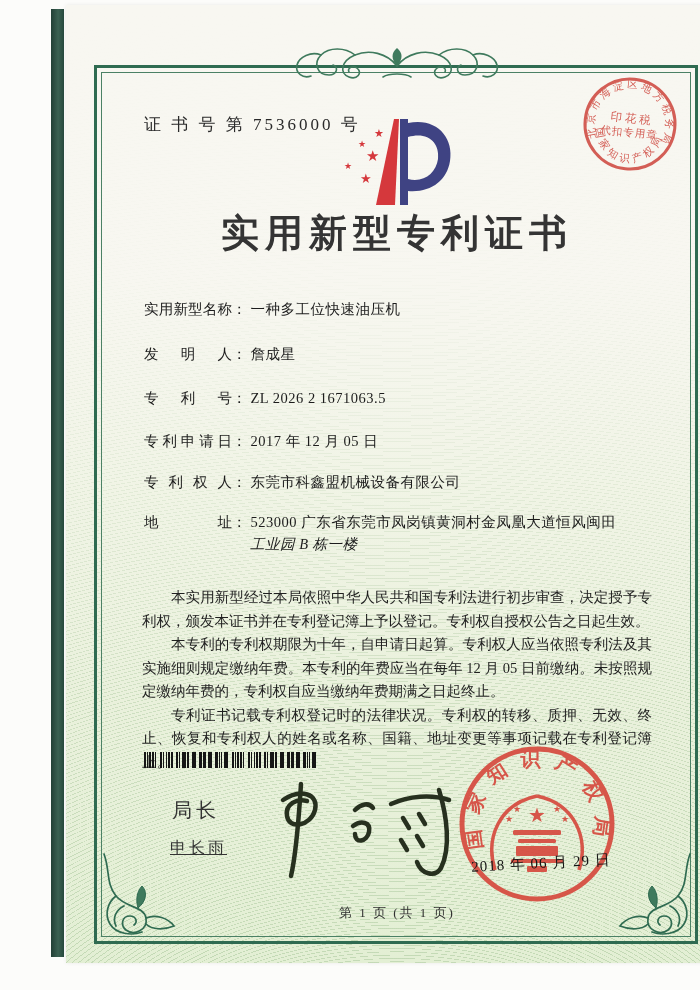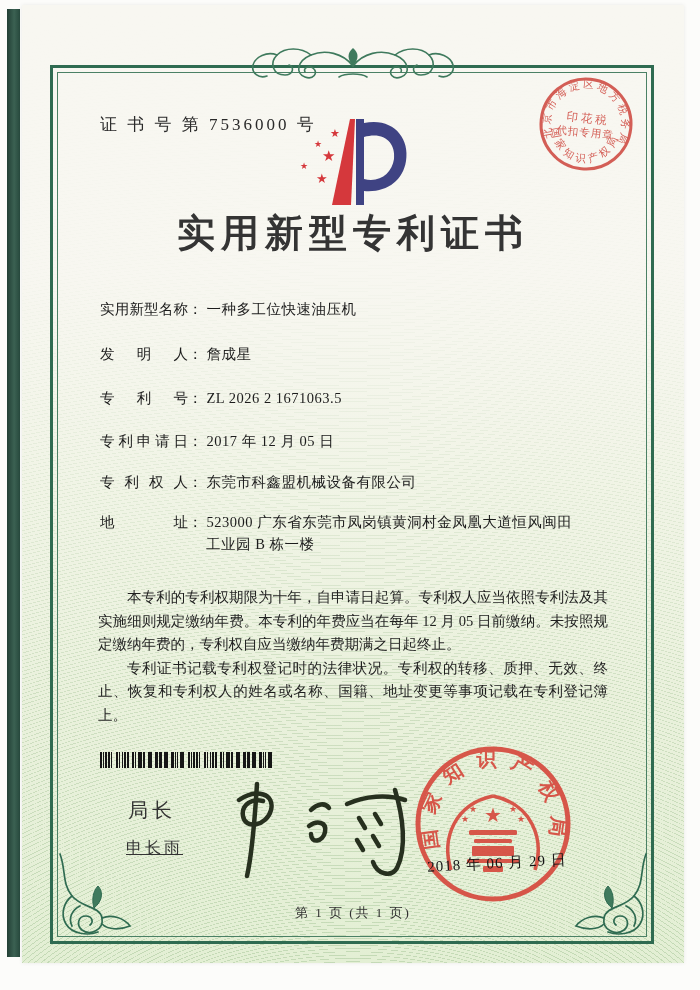--- a/index.html
+++ b/index.html
@@ -1,17 +1,17 @@
 <!DOCTYPE html>
 <html><head>
 <meta charset="utf-8">
 <style>
   html,body{margin:0;padding:0;width:700px;height:990px;background:#fcfcfa;overflow:hidden;
     font-family:"Liberation Serif","DejaVu Serif",serif;}
-  .photo{position:relative;width:564px;height:990px;}
+  .photo{position:relative;width:564px;height:990px;margin-left:44px;}
   .book-edge{position:absolute;left:7px;top:9px;width:13px;height:948px;
     background:linear-gradient(90deg,#223f35 0%,#3b6152 55%,#27493d 100%);}
   .page{position:absolute;left:22px;top:5px;width:662px;height:958px;
     background:
       linear-gradient(180deg,#f8f7f1 0%,rgba(248,247,241,.92) 28%,rgba(241,245,230,.55) 52%,rgba(232,241,216,.18) 72%,rgba(228,240,210,0) 100%),
       repeating-radial-gradient(1200px 800px at 50% 118%,rgba(96,150,84,.24) 0 1px,rgba(96,150,84,0) 1px 5px),
       linear-gradient(180deg,#f6f5ef 0%,#eef2e2 55%,#e3efd4 100%);
     box-shadow:0 0 4px rgba(0,0,0,.08);}
   .frame-outer{position:absolute;left:28px;top:60px;width:598px;height:873px;
     border:3px solid #2f6b51;}
@@ -19,21 +19,21 @@
     border:1px solid #4b8165;}
   .abs{position:absolute;}
   .cert-no{left:78px;top:108px;font-size:17px;letter-spacing:3px;color:#2a2a2a;white-space:nowrap;}
   .title{left:0;top:203px;width:100%;text-align:center;font-size:38px;font-weight:600;
     letter-spacing:6px;color:#343434;white-space:nowrap;}
   .frow{position:absolute;left:78px;white-space:nowrap;font-size:14.5px;color:#1c1c1c;}
   .flb{display:inline-block;width:88px;text-align:justify;text-align-last:justify;
     white-space:nowrap;vertical-align:top;}
   .fcolon{margin-right:4px;}
   .fval{letter-spacing:.5px;}
-  .addr2{position:absolute;left:184px;font-size:14.5px;color:#1c1c1c;white-space:nowrap;letter-spacing:.5px;}
+  .addr2{position:absolute;left:184px;font-size:14.5px;color:#1c1c1c;white-space:nowrap;letter-spacing:.5px;font-style:italic;}
   .grant2{position:absolute;left:288px;top:0;white-space:nowrap;}
   .paras{left:76px;top:581px;width:510px;}
   .paras p{margin:0;font-size:14.5px;line-height:23.5px;text-align:justify;
     text-indent:2em;color:#1f1f1f;}
   .barcode{left:78px;top:747px;width:176px;height:16px;
     background:
       repeating-linear-gradient(90deg,#161616 0 2px,transparent 2px 3px,#161616 3px 4px,transparent 4px 8px),
       repeating-linear-gradient(90deg,#161616 0 1px,transparent 1px 5px,#161616 5px 7px,transparent 7px 11px);}
   .director-label{left:106px;top:792px;font-family:"Liberation Sans","DejaVu Sans",sans-serif;
     font-size:20px;letter-spacing:4px;color:#333;}
@@ -136,20 +136,21 @@
     </div>
     <div class="frow" style="top:468px">
       <span class="flb">专利权人</span><span class="fcolon">：</span><span class="fval">东莞市科鑫盟机械设备有限公司</span>
     </div>
     <div class="frow" style="top:508px">
       <span class="flb">地址</span><span class="fcolon">：</span><span class="fval">523000 广东省东莞市凤岗镇黄洞村金凤凰大道恒风闽田</span>
     </div>
     <div class="addr2" style="top:530px">工业园 B 栋一楼</div>
 
     <div class="abs paras">
+      <p>本实用新型经过本局依照中华人民共和国专利法进行初步审查，决定授予专利权，颁发本证书并在专利登记簿上予以登记。专利权自授权公告之日起生效。</p>
       <p>本专利的专利权期限为十年，自申请日起算。专利权人应当依照专利法及其实施细则规定缴纳年费。本专利的年费应当在每年 12 月 05 日前缴纳。未按照规定缴纳年费的，专利权自应当缴纳年费期满之日起终止。</p>
       <p>专利证书记载专利权登记时的法律状况。专利权的转移、质押、无效、终止、恢复和专利权人的姓名或名称、国籍、地址变更等事项记载在专利登记簿上。</p>
     </div>
 
     <div class="abs barcode"></div>
 
     <div class="abs director-label">局长</div>
     <div class="abs director-name">申长雨</div>
 
     <svg class="abs" style="left:185px;top:765px;" width="215" height="115" viewBox="0 0 215 115">

